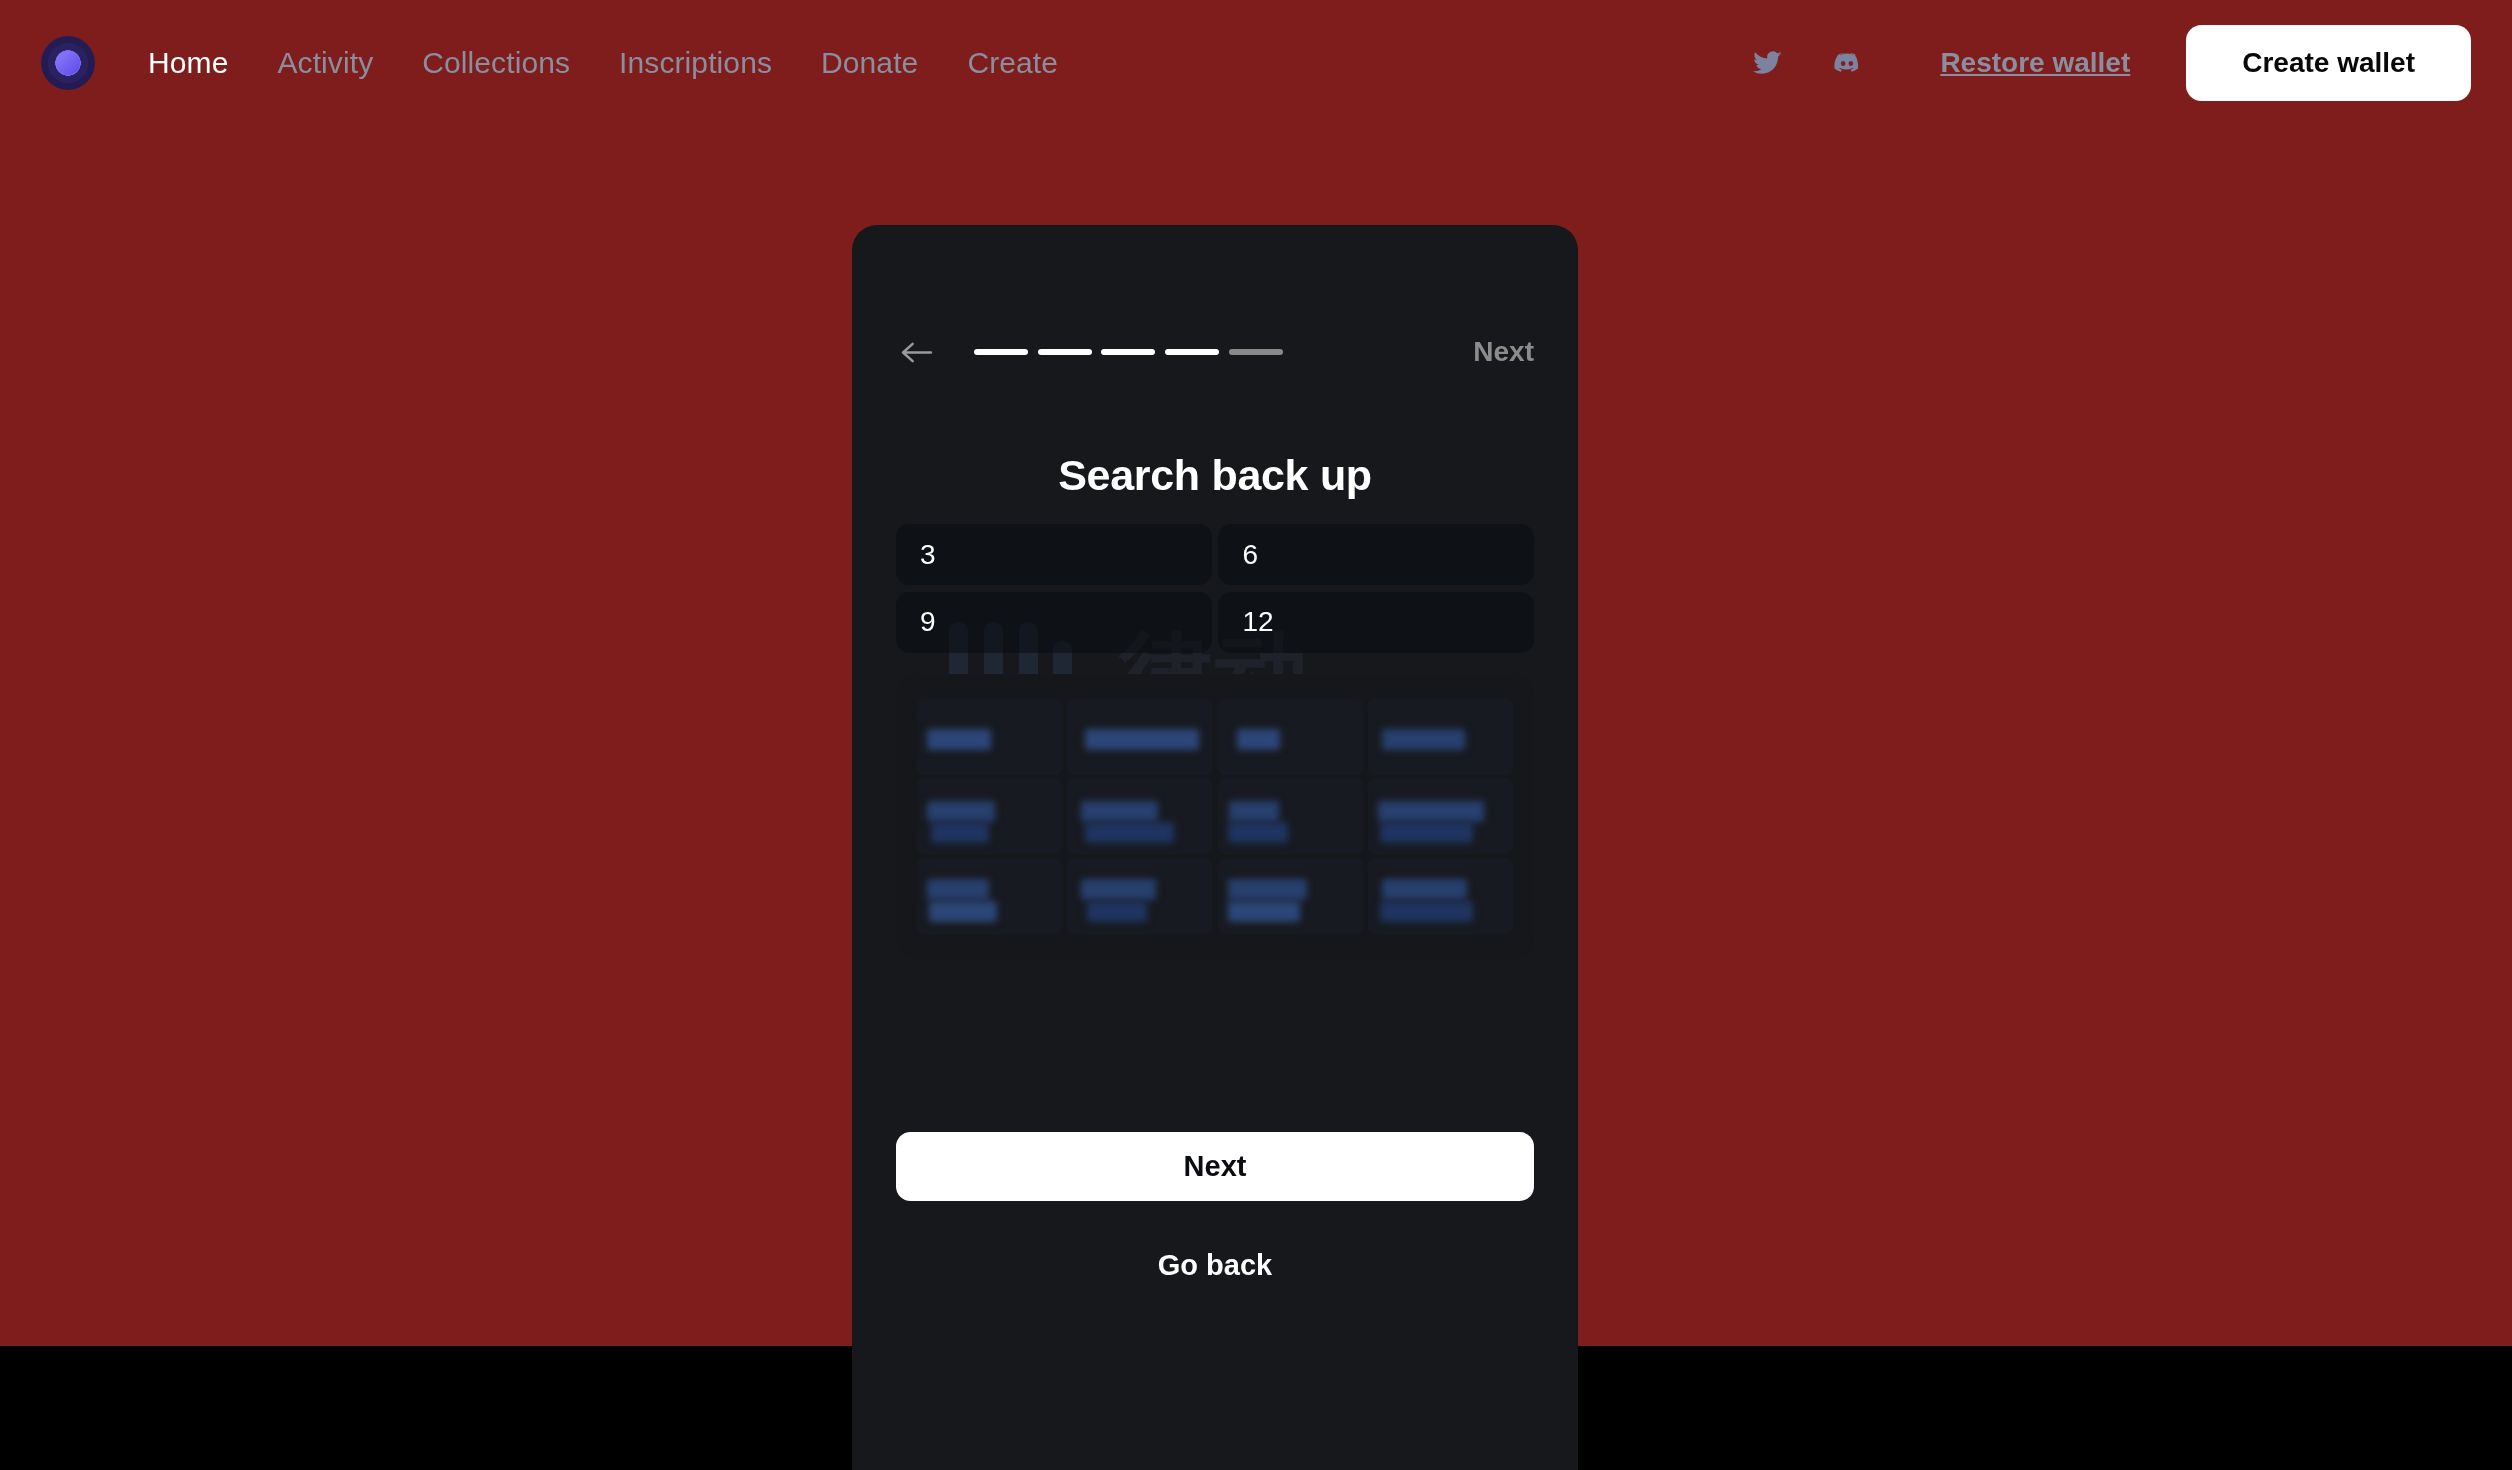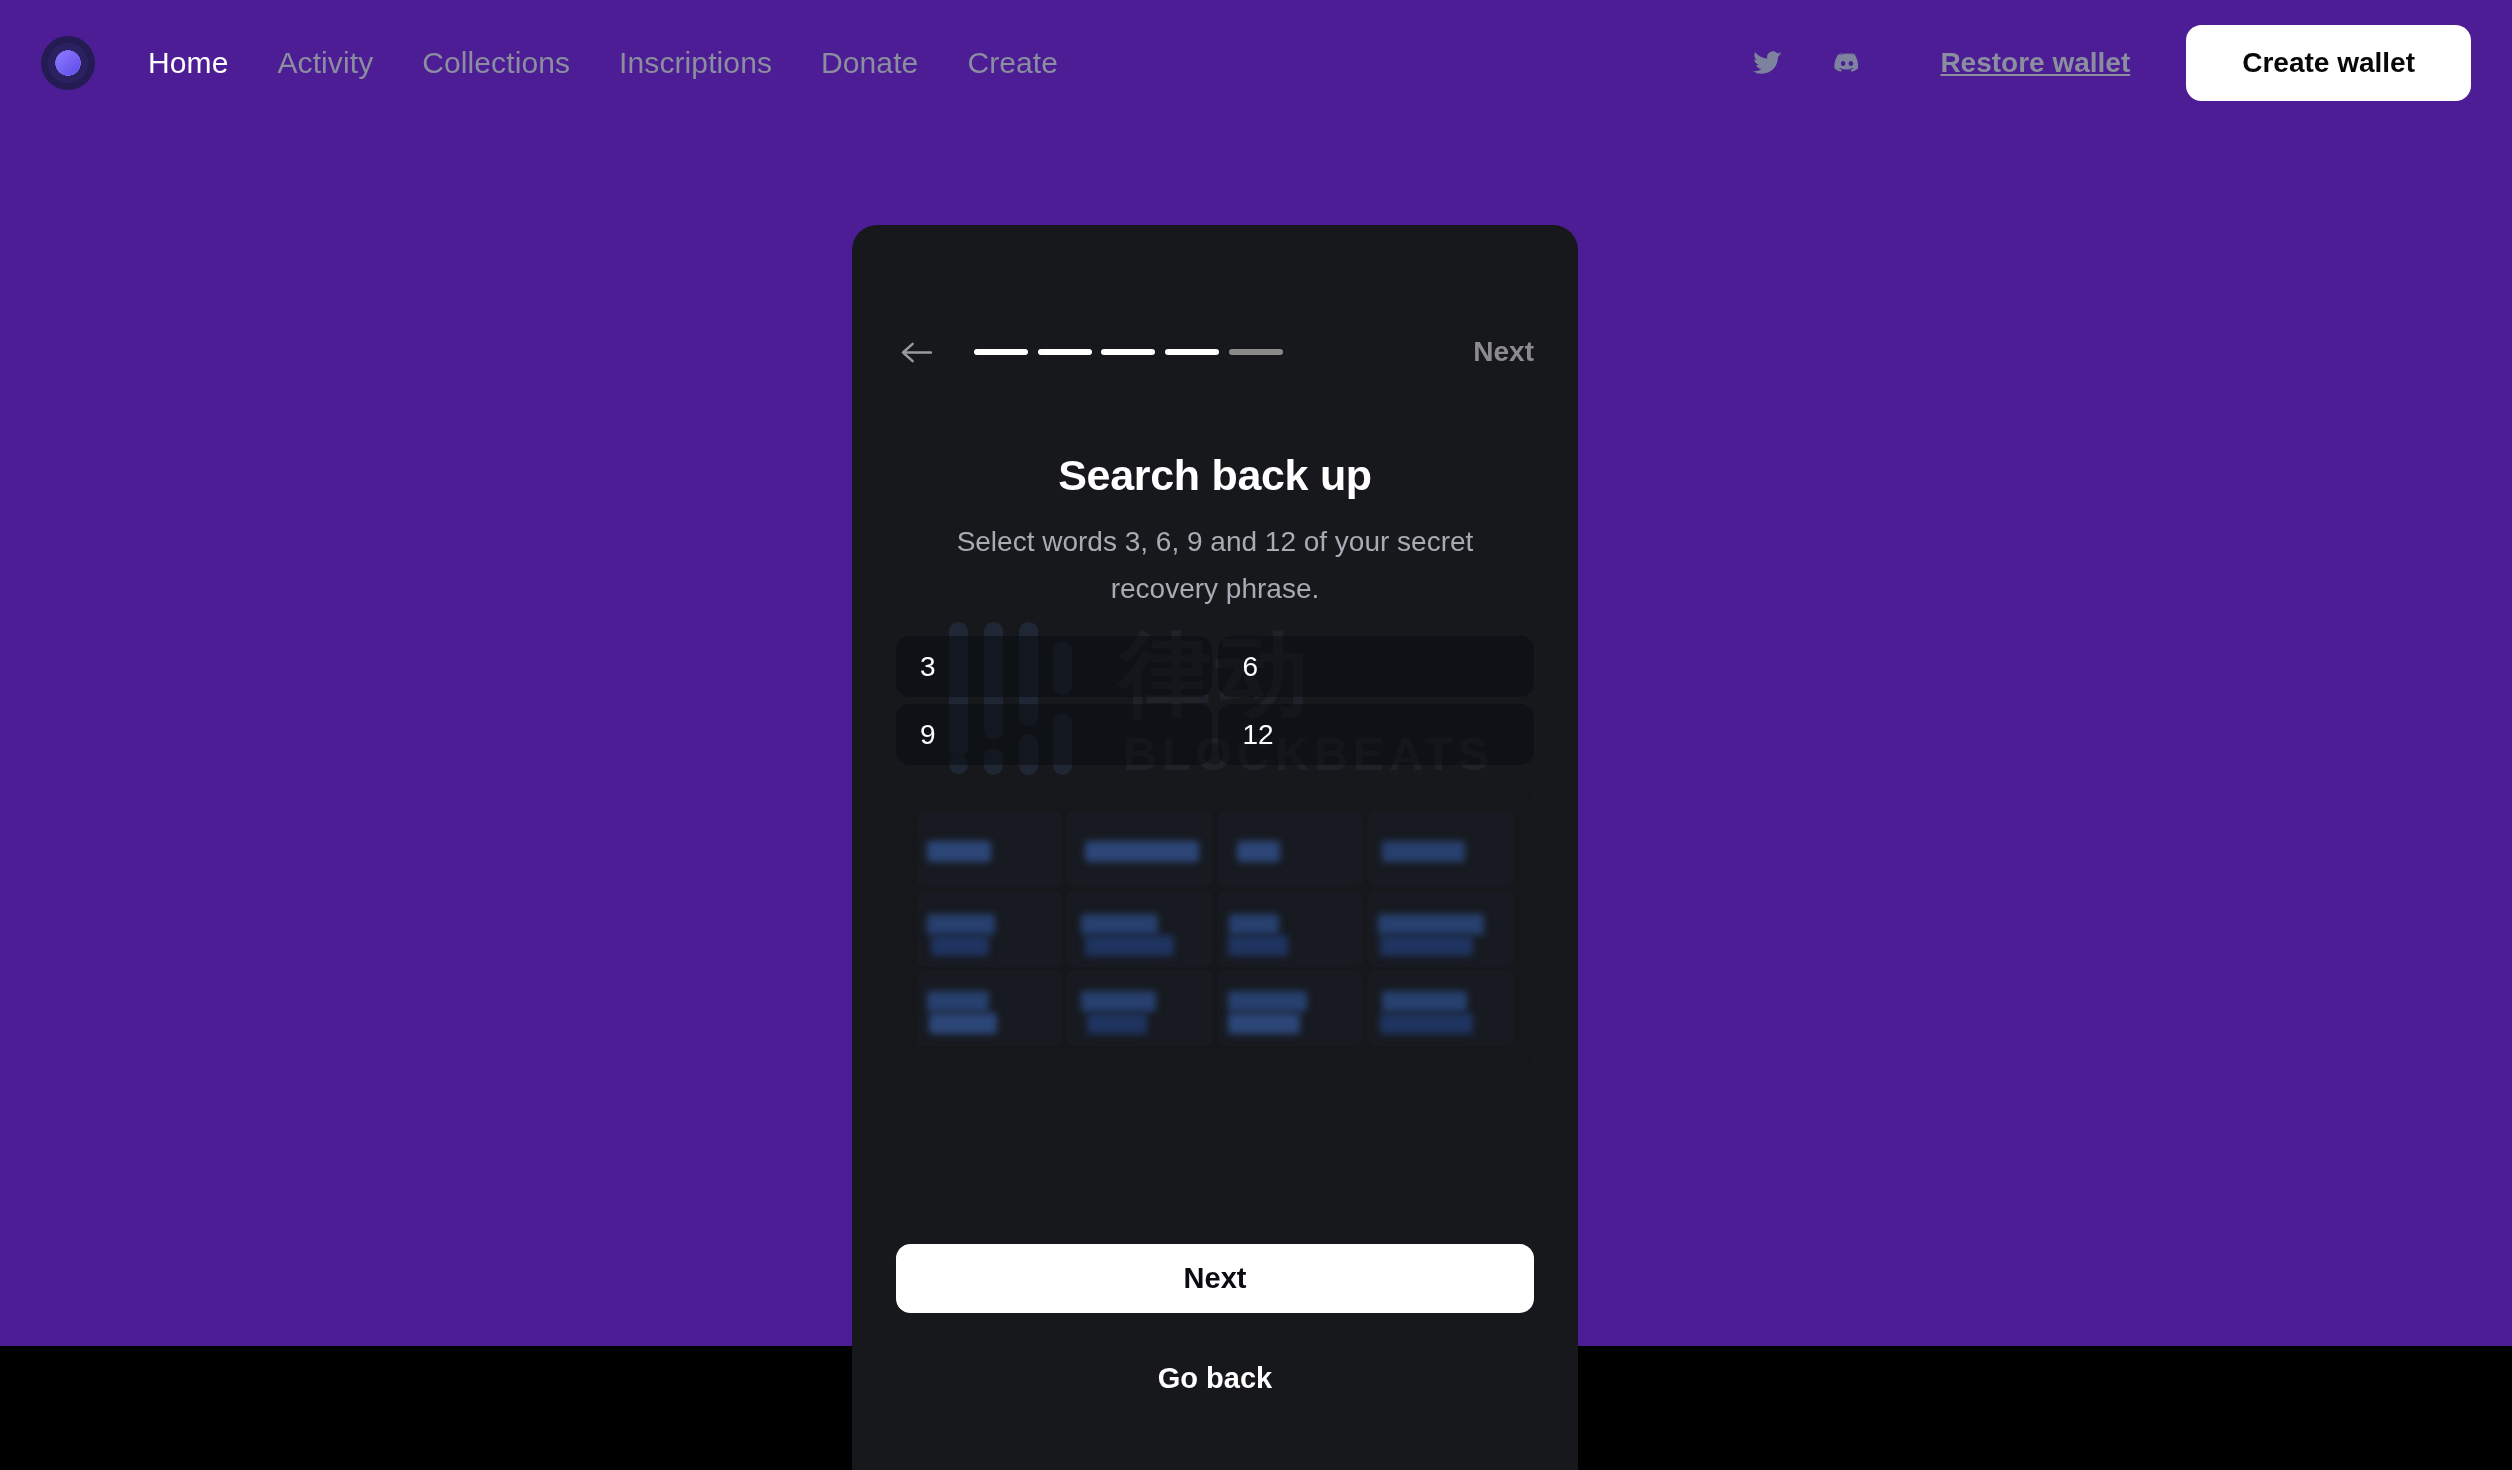--- a/index.html
+++ b/index.html
@@ -9,21 +9,21 @@
     height: 1470px;
     background: #000000;
     font-family: "Liberation Sans", sans-serif;
     overflow: hidden;
   }
 
   .page {
     position: relative;
     width: 2512px;
     height: 1346px;
-    background: #4c1d95;
+    background: #7f1d1d;
   }
 
   
   .navbar {
     position: absolute;
     top: 0; left: 0;
     width: 2512px;
     height: 126px;
     display: flex;
     align-items: center;
@@ -372,21 +372,20 @@
         <span class="seg done"></span>
         <span class="seg done"></span>
         <span class="seg done"></span>
         <span class="seg done"></span>
         <span class="seg"></span>
       </div>
       <span class="next-top">Next</span>
     </div>
 
     <h1 class="modal-title">Search back up</h1>
-    <p class="modal-sub">Select words 3, 6, 9 and 12 of your secret recovery phrase.</p>
 
     <div class="num-grid">
       <div class="num-field">
         <span>3</span>
       </div>
       <div class="num-field">
         <span>6</span>
       </div>
       <div class="num-field">
         <span>9</span>

